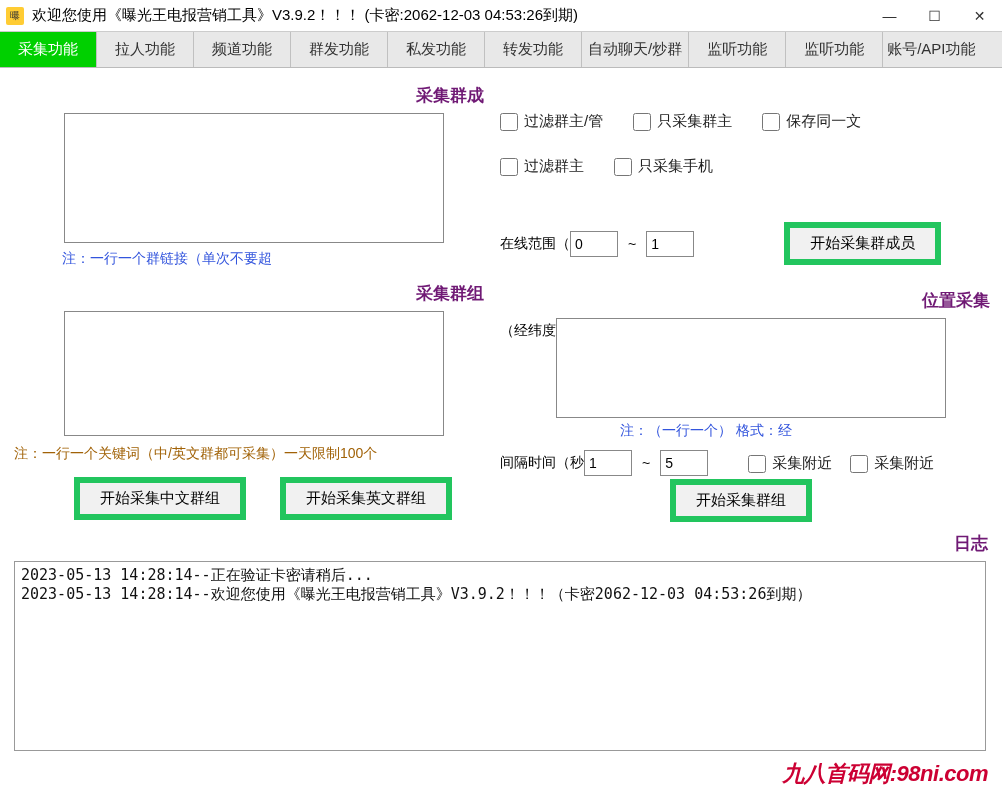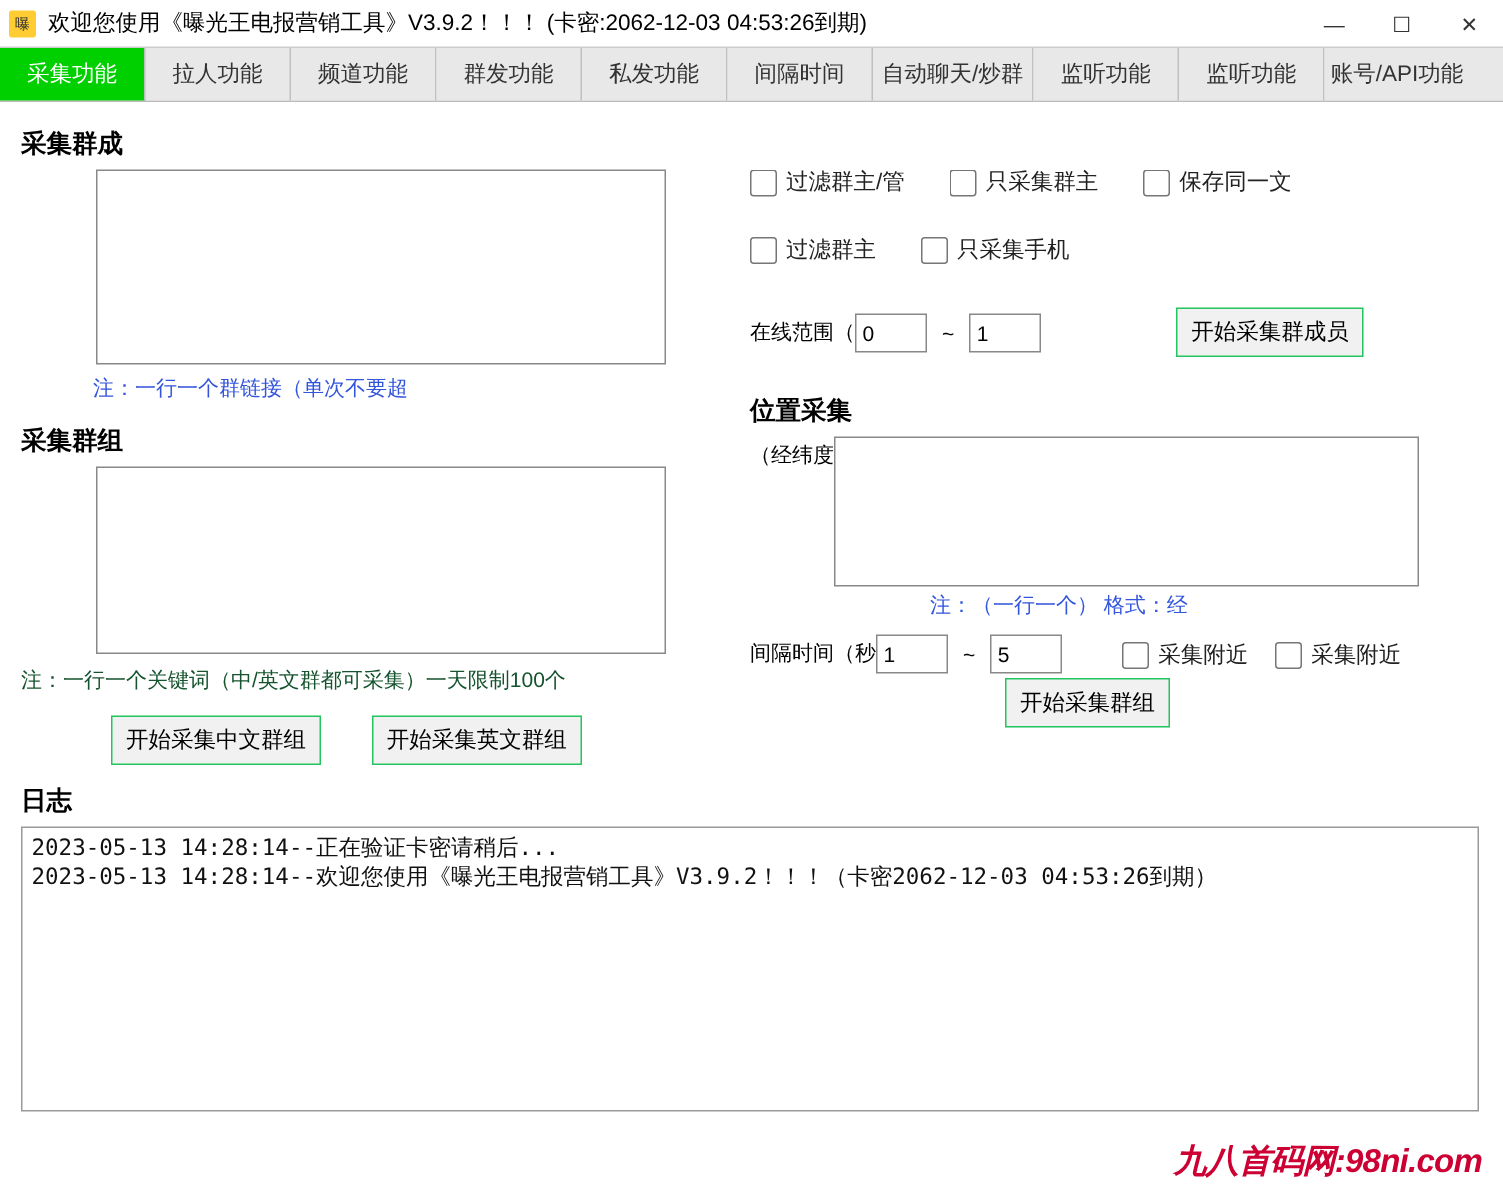--- a/index.html
+++ b/index.html
@@ -62,49 +62,50 @@
 .tab.active {
   background: #00d000;
   color: #fff;
 }
 
 .content {
   position:relative;
   padding: 10px 14px 0 14px;
 }
 .section-title {
-  color: #000000;
+  color: #701a75;
   font-weight: bold;
   font-size: 17px;
   margin: 6px 0 6px 0;
+  text-align: right;
 }
 .textarea {
   border: 1px solid #888;
   background:#fff;
   resize:none;
   font-size:14px;
   padding:4px;
 }
 .note-blue { color:#3355dd; font-size:14px; }
-.note-red { color:#14532d; font-size:14px; }
+.note-red { color:#a16207; font-size:14px; }
 
 .chk { display:inline-flex; align-items:flex-end; margin-right: 30px; }
 .chk input { width:18px; height:18px; margin-right:6px; }
 .chk-label { font-size:15px; color:#222; white-space:nowrap; overflow:hidden; }
 
 .numinput {
   width: 48px; height:26px;
   border:1px solid #888;
   font-size:14px; padding:2px 4px;
 }
 
 .btn {
-  border:1px solid #22c55e;
+  border:6px solid #22c55e;
   background:#f1f1f1;
-  padding:6px 9px;
+  padding:6px 20px;
   font-size:15px;
   cursor:pointer;
 }
 
 .right-col {
   position:absolute;
   left: 500px;
   top: 10px;
   width: 490px;
 }
@@ -147,21 +148,21 @@
     <div class="win-btn">✕</div>
   </div>
 </div>
 
 <div class="tabbar">
   <div class="tab active">采集功能</div>
   <div class="tab">拉人功能</div>
   <div class="tab">频道功能</div>
   <div class="tab">群发功能</div>
   <div class="tab">私发功能</div>
-  <div class="tab">间隔时间</div>
+  <div class="tab">转发功能</div>
   <div class="tab" style="padding:16px 6px">自动聊天/炒群</div>
   <div class="tab">监听功能</div>
   <div class="tab">监听功能</div>
   <div class="tab last" style="padding:0 4px">账号/API功能</div>
 </div>
 
 <div class="content">
 
   <div style="width:470px">
 
@@ -201,21 +202,21 @@
       <label class="chk">
         <input type="checkbox" style="">
         <span class="chk-label">过滤群主</span>
       </label>
       <label class="chk">
         <input type="checkbox" style="">
         <span class="chk-label">只采集手机</span>
       </label>
     </div>
 
-    <div style="display:flex;align-items:center;margin-top:29px">
+    <div style="display:flex;align-items:center;margin-top:46px">
       <span>在线范围（</span>
       <input class="numinput" value="0" style="">
       <span style="margin:0 10px">~</span>
       <input class="numinput" value="1" style="">
       <button class="btn" style="margin-left:90px">开始采集群成员</button>
     </div>
 
     <div class="section-title" style="margin-top:24px">位置采集</div>
     <div style="display:flex;margin-top:4px">
       <span style="margin-top:4px">（经纬度</span>

